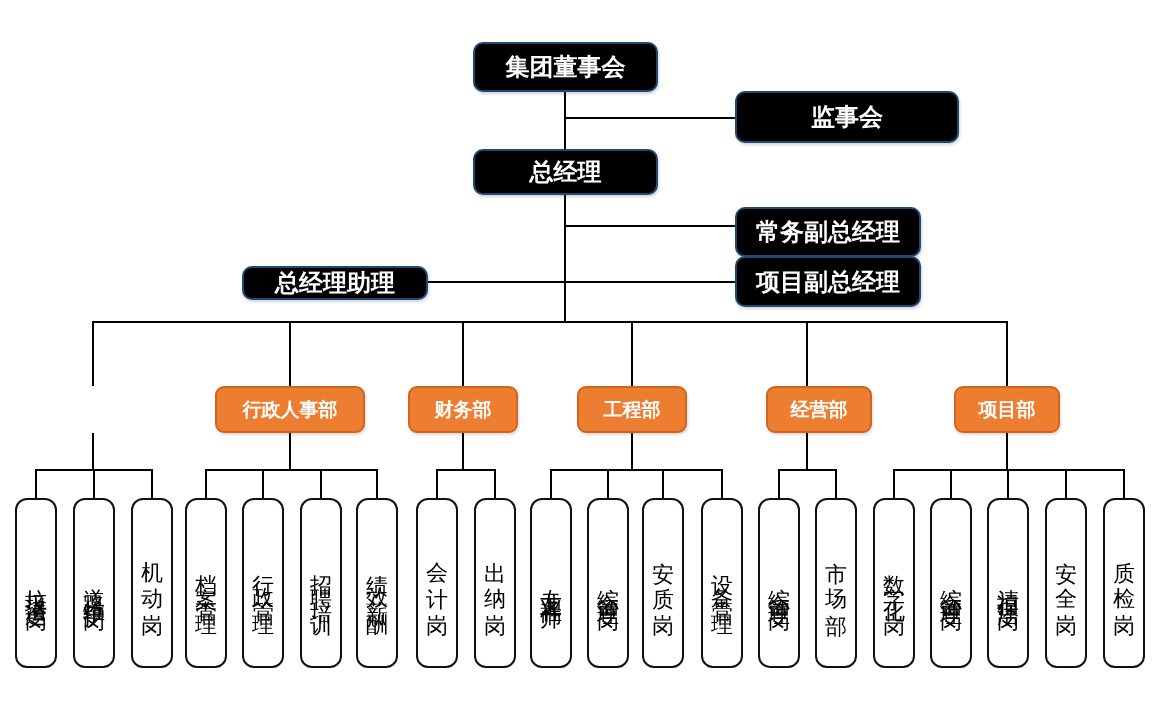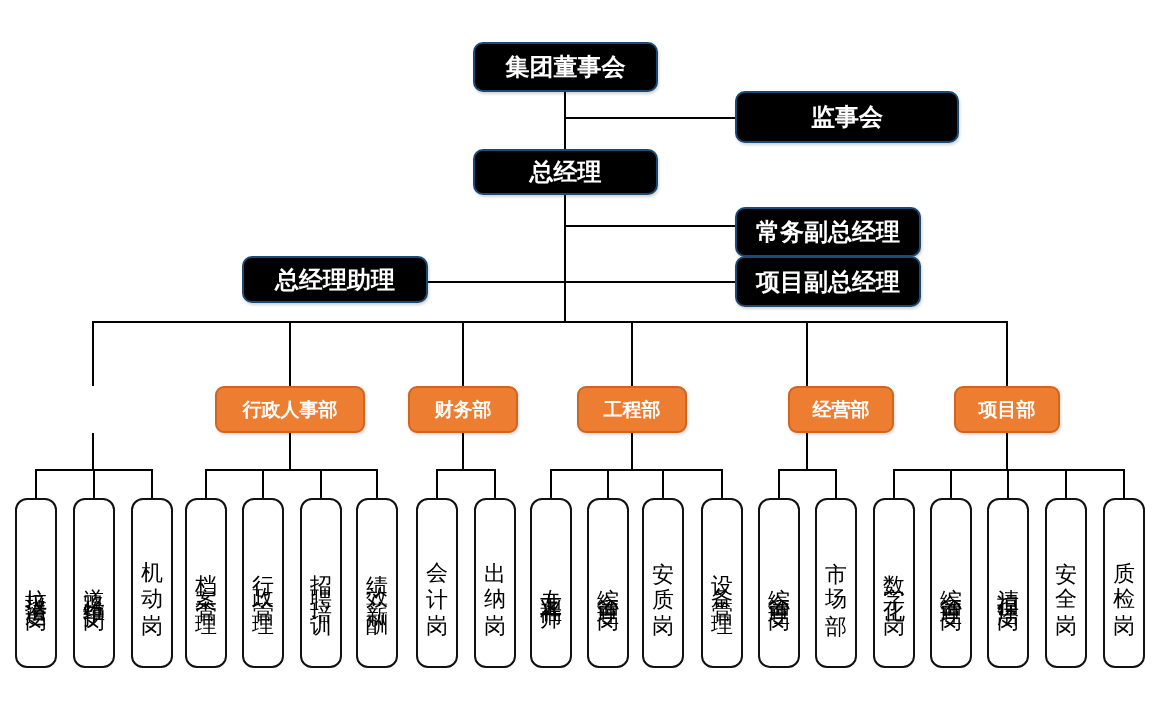--- a/index.html
+++ b/index.html
@@ -71,27 +71,27 @@
   <div class="ln v" style="left:893px;top:470px;height:28px"></div>
   <div class="ln v" style="left:950px;top:470px;height:28px"></div>
   <div class="ln v" style="left:1007px;top:470px;height:28px"></div>
   <div class="ln v" style="left:1065px;top:470px;height:28px"></div>
   <div class="ln v" style="left:1123px;top:470px;height:28px"></div>
 
   <div class="node blue" style="left:473px;top:42px;width:185px;height:50px">集团董事会</div>
   <div class="node blue" style="left:735px;top:91px;width:224px;height:52px">监事会</div>
   <div class="node blue" style="left:473px;top:149px;width:185px;height:46px">总经理</div>
   <div class="node blue" style="left:735px;top:207px;width:186px;height:50px">常务副总经理</div>
-  <div class="node blue" style="left:242px;top:256px;width:186px;height:47px">总经理助理</div>
+  <div class="node blue" style="left:242px;top:266px;width:186px;height:34px">总经理助理</div>
   <div class="node blue" style="left:735px;top:256px;width:186px;height:51px">项目副总经理</div>
 
   <div class="node dept" style="left:215px;width:150px">行政人事部</div>
   <div class="node dept" style="left:408px;width:110px">财务部</div>
   <div class="node dept" style="left:577px;width:110px">工程部</div>
-  <div class="node dept" style="left:788px;width:106px">经营部</div>
+  <div class="node dept" style="left:766px;width:106px">经营部</div>
   <div class="node dept" style="left:954px;width:106px">项目部</div>
 
   <div class="node leaf n5" style="left:15px">
     <span class="vtext">垃圾清运岗</span>
     </div>
   <div class="node leaf n5" style="left:73px">
     <span class="vtext">道路维护岗</span>
     </div>
   <div class="node leaf n3" style="left:131px">
     <span class="vtext">机动岗</span>

